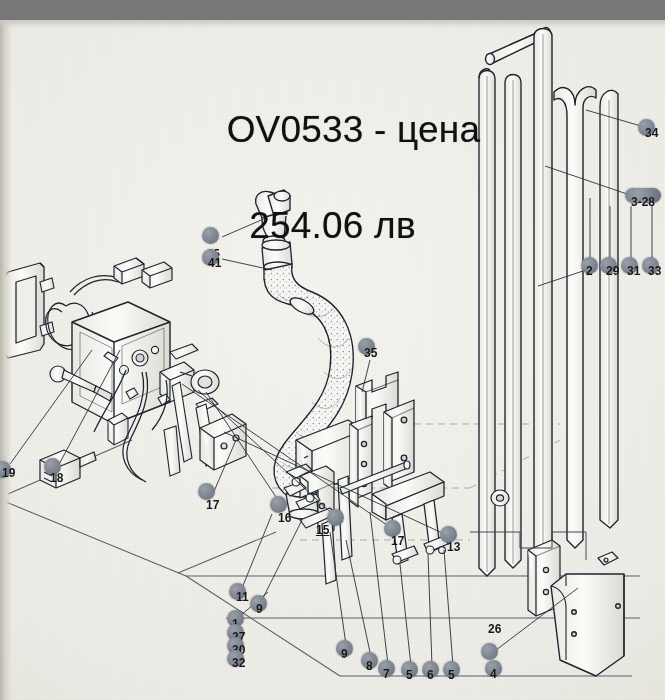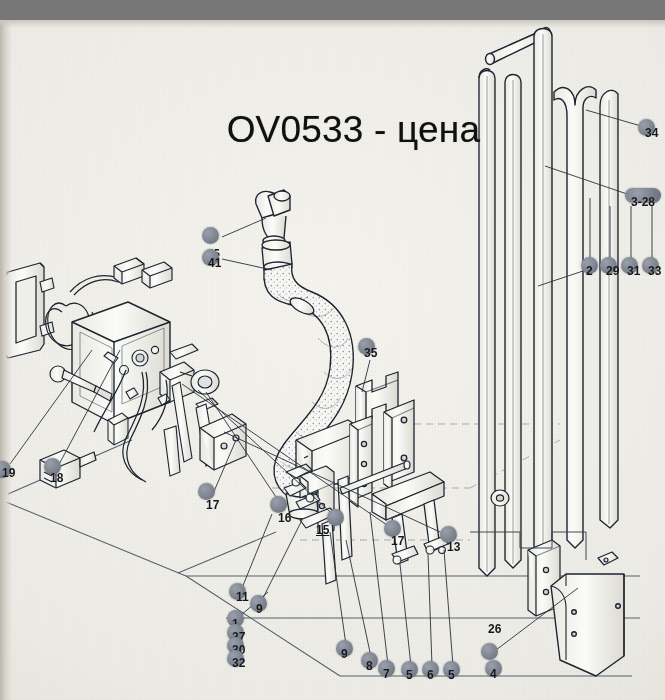--- a/index.html
+++ b/index.html
@@ -422,20 +422,21 @@
       <path d="M586 250 L538 266"></path>
     </g>
   </svg>
 
   <div id="edgeL"></div>
   <div id="edgeT"></div>
   <div id="edgeB"></div>
 
   <div class="title">
     <span>OV0533 - цена</span>
+    <span class="l2">254.06 лв</span>
   </div>
 
   <div id="callout-layer">
       <div class="cal" style="left: -6px; top: 441px;"></div>
       <div class="calnum" style="left: 2px; top: 447px;">19</div>
       <div class="cal" style="left: 44px; top: 438px;"></div>
       <div class="calnum" style="left: 50px; top: 452px;">18</div>
       <div class="cal" style="left: 198px; top: 463px;"></div>
       <div class="calnum" style="left: 206px; top: 479px;">17</div>
       <div class="cal" style="left: 270px; top: 476px;"></div>

